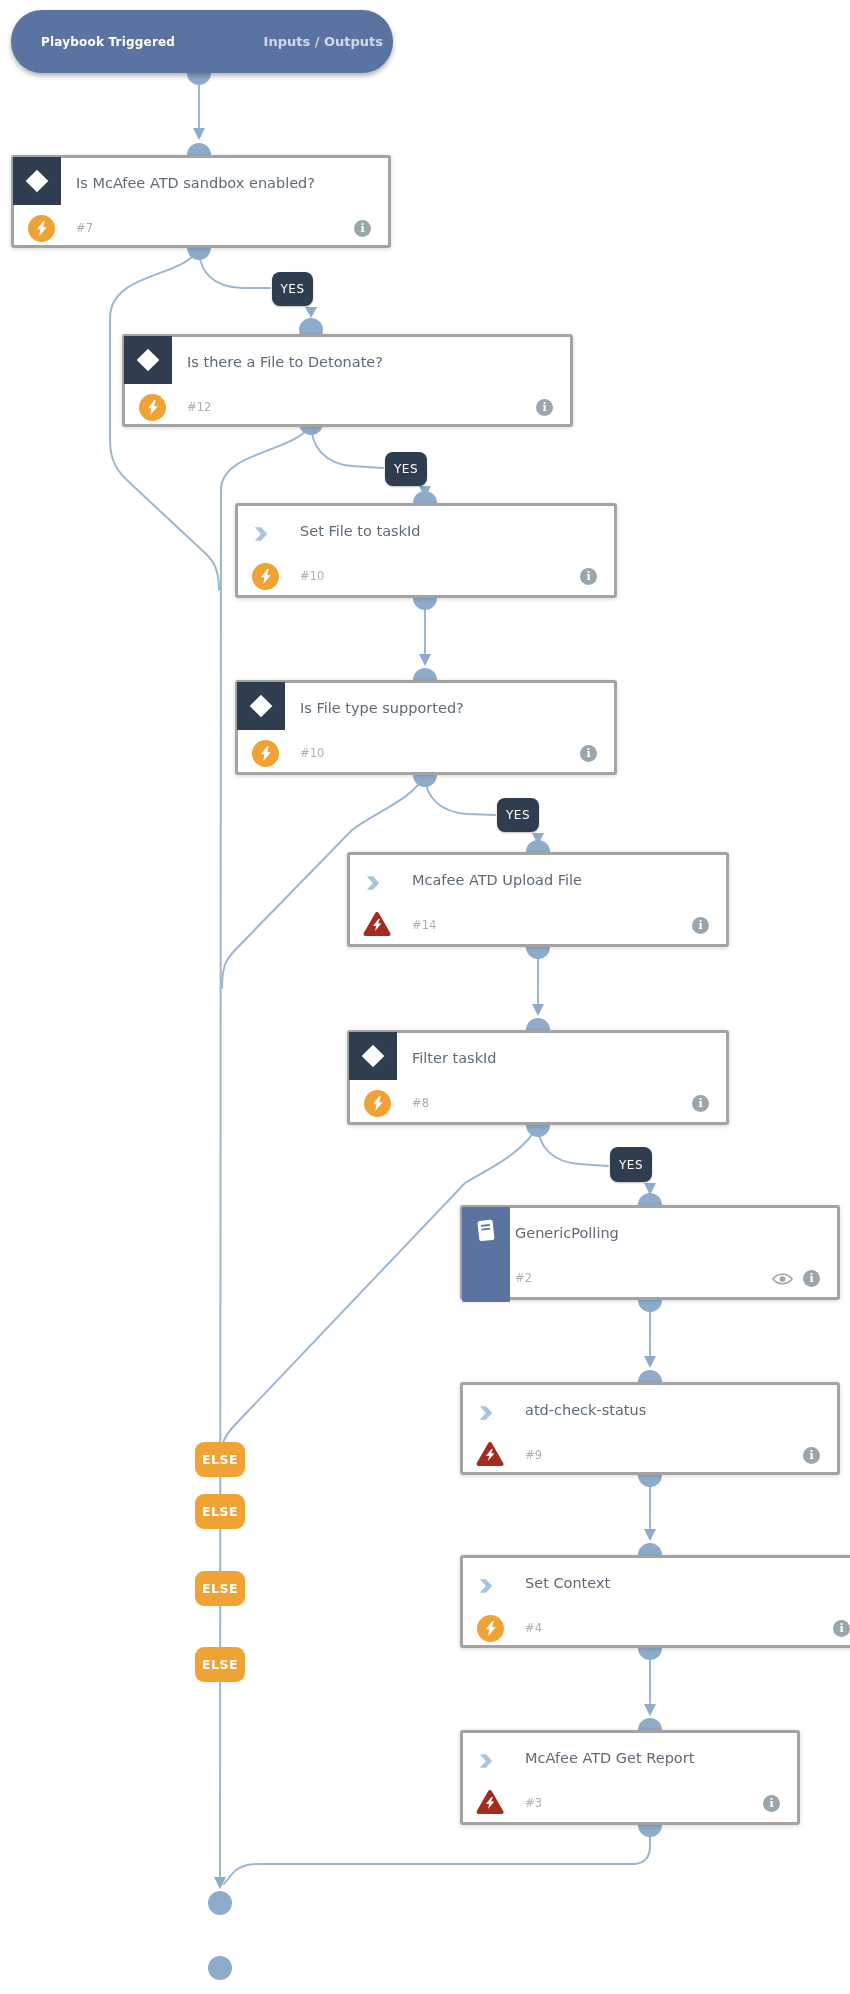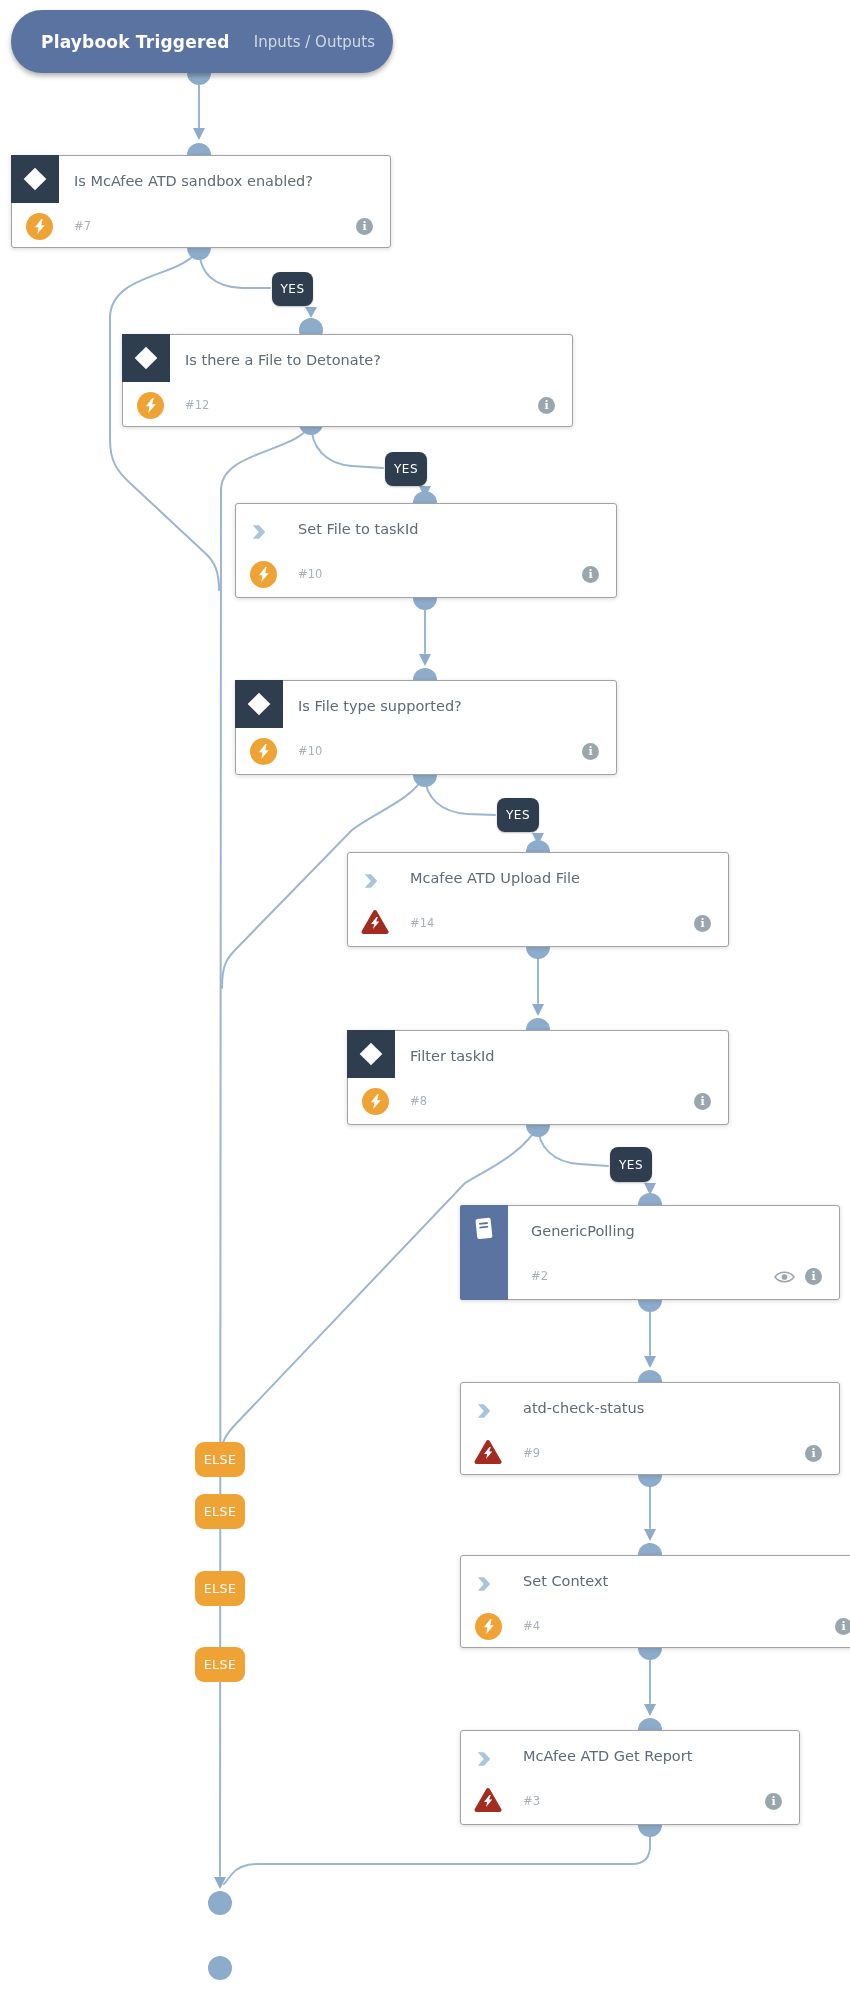--- a/index.html
+++ b/index.html
@@ -10,49 +10,49 @@
   *{box-sizing:border-box;margin:0;padding:0}
   body{background:#fff;font-family:"DejaVu Sans","Liberation Sans",sans-serif}
   .canvas{position:relative;width:850px;height:1994px;background:#fff;overflow:hidden}
   svg.wires{position:absolute;left:0;top:0;z-index:1}
   .edge{fill:none;stroke:var(--edge);stroke-width:2;stroke-linecap:round}
   .arrow{fill:var(--port)}
   .port{fill:var(--port)}
 
   .pill{position:absolute;z-index:3;background:var(--slate);border-radius:31px;
         box-shadow:0 3px 5px rgba(0,0,0,.3);display:flex;align-items:center;color:#fff}
-  .pill .ptitle{font-size:17px;font-weight:600;margin-left:30px;letter-spacing:.2px}
-  .pill .plink{margin-left:auto;margin-right:18px;font-size:15px;font-weight:400;color:rgba(255,255,255,.72)}
-
-  .node{position:absolute;z-index:3;background:#fff;border:1px solid #a3a3a3;border-radius:3px;
+  .pill .ptitle{font-size:12px;font-weight:600;margin-left:30px;letter-spacing:.2px}
+  .pill .plink{margin-left:auto;margin-right:10px;font-size:13px;font-weight:700;color:rgba(255,255,255,.72)}
+
+  .node{position:absolute;z-index:3;background:#fff;border:3px solid #a3a3a3;border-radius:3px;
         box-shadow:0 1px 4px rgba(0,0,0,.16)}
   .title{position:absolute;left:62px;top:17px;font-size:14.5px;color:var(--title);white-space:nowrap}
   .num{position:absolute;left:62px;top:63px;font-size:11.5px;color:var(--muted)}
   .cond-sq{position:absolute;left:-1px;top:-1px;width:48px;height:48px;background:var(--dark);
            display:flex;align-items:center;justify-content:center}
   .diamond{width:16px;height:16px;background:#fff;transform:rotate(45deg)}
   .chev{position:absolute;left:15px;top:20px;width:16px;height:16px}
   .circ-bolt{position:absolute;left:14px;top:57px;width:27px;height:27px;border-radius:50%;
              background:var(--orange);display:flex;align-items:center;justify-content:center}
   .tri{position:absolute;left:13px;top:56px;width:28px;height:27px}
   .info{position:absolute;right:17px;top:62px;width:17px;height:17px;border-radius:50%;
         background:var(--info);color:#fff;display:flex;align-items:center;justify-content:center;
         font:bold 11px "DejaVu Serif",serif}
   .info::after{content:"i"}
   .eye{position:absolute;right:44px;top:64px;width:21px;height:14px}
   .pb-side{position:absolute;left:-1px;top:-1px;width:48px;height:95px;background:var(--slate);
            border-radius:2px 0 0 2px;display:flex;justify-content:center}
   .pb-side svg{margin-top:11px;transform:rotate(-6deg)}
-  .pb .title,.pb .num{left:70px}
+  .pb .title,.pb .num{left:52px}
 
   .yes-badge{position:absolute;z-index:4;background:var(--dark);color:#fff;border-radius:8px;
              font-size:12px;font-weight:400;display:flex;align-items:center;justify-content:center;
              letter-spacing:.5px;box-shadow:0 1px 2px rgba(0,0,0,.25)}
   .else-badge{position:absolute;z-index:4;background:var(--orange);color:#fff;border-radius:9px;
-             font-size:12.5px;font-weight:400;display:flex;align-items:center;justify-content:center;
+             font-size:12.5px;font-weight:700;display:flex;align-items:center;justify-content:center;
              letter-spacing:.5px}
   .done-pill{justify-content:flex-start}
   .done-pill .ptitle{margin-left:27px;font-size:16.5px}
   .done-pill .dinfo{margin-left:auto;margin-right:20px;width:22px;height:22px;border-radius:50%;
         background:#fff;color:var(--slate);display:flex;align-items:center;justify-content:center;
         font:bold 13px "DejaVu Serif",serif}
   .done-pill .dinfo::after{content:"i"}
 </style>
 </head>
 <body>

